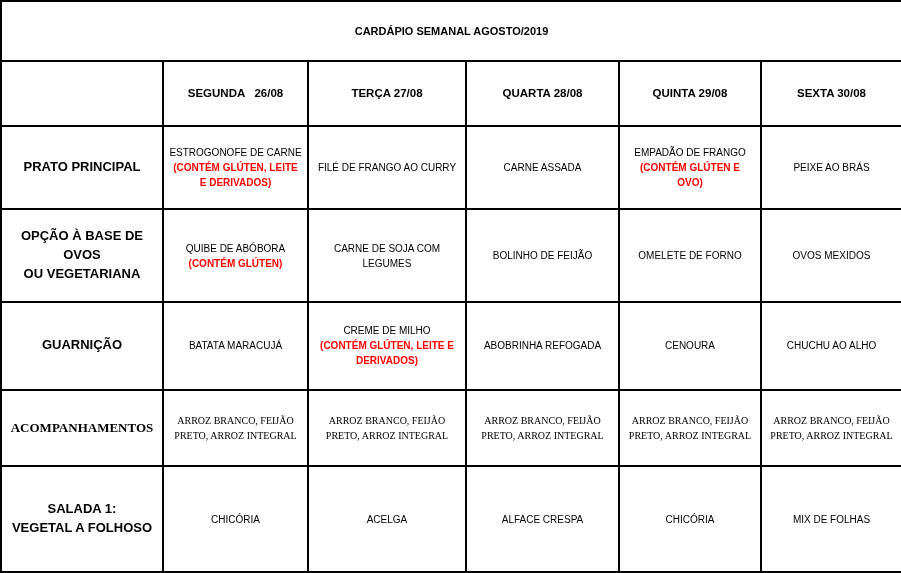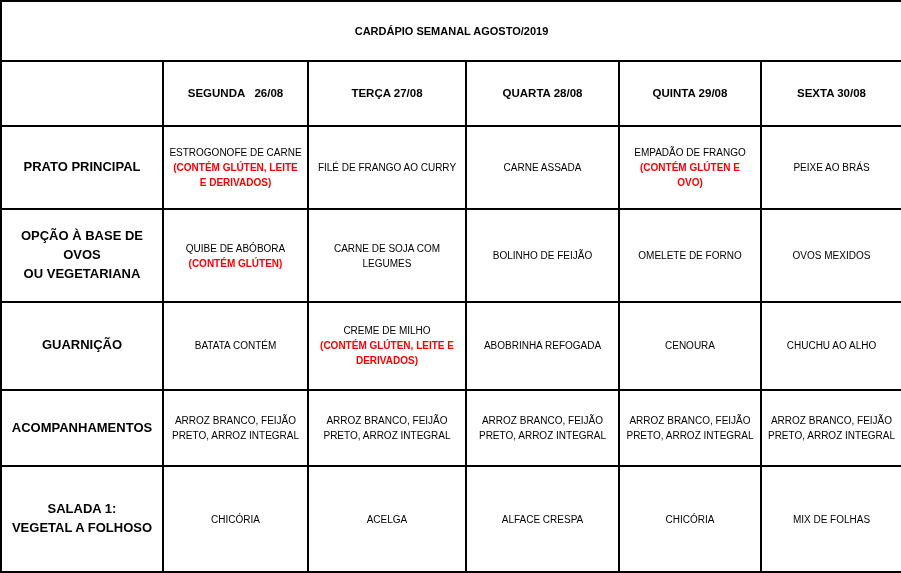--- a/index.html
+++ b/index.html
@@ -6,21 +6,21 @@
   body{width:901px;height:573px;font-family:"Liberation Sans",sans-serif;color:#000;}
   table{width:901px;height:573px;border-collapse:collapse;table-layout:fixed;background:#fff;}
   td{border:2px solid #000;vertical-align:middle;text-align:center;padding:2px 3px;overflow:hidden;}
   .title-cell{font-weight:bold;font-size:11px;}
   .day{font-weight:bold;font-size:11.5px;white-space:pre-wrap;}
   .label{font-weight:bold;font-size:13px;white-space:pre-line;line-height:1.45;padding:2px 1px;}
   .cell{font-size:10px;}
   .t{white-space:pre-line;line-height:1.5;}
   .a{white-space:pre-line;line-height:1.5;color:#FF0000;font-weight:bold;}
   .r-title{height:41px;} .r-head{height:44px;}
-  .r1{height:57px;} .r2{height:63px;} .r3{height:60px;} .r4{height:52px;}
+  .r1{height:57px;} .r2{height:63px;} .r3{height:60px;} .r4{height:52px;font-family:Liberation Serif, serif;}
   .r5{height:72px;} .r6{height:98px;} .r7{height:43px;} .r8{height:43px;}
 </style>
 </head>
 <body>
 
 <table>
   <colgroup>
     <col style="width:162px">
       <col style="width:145px">
       <col style="width:158px">
@@ -82,21 +82,21 @@
       <div class="t">OMELETE DE FORNO</div>
     </td>
     <td class="cell">
       <div class="t">OVOS MEXIDOS</div>
     </td>
   </tr>
 
   <tr class="r3">
     <td class="label">GUARNIÇÃO</td>
     <td class="cell">
-      <div class="t">BATATA CONTÉM</div>
+      <div class="t">BATATA MARACUJÁ</div>
     </td>
     <td class="cell">
       <div class="t">CREME DE MILHO</div>
       <div class="a">(CONTÉM GLÚTEN, LEITE E
 DERIVADOS)</div>
     </td>
     <td class="cell">
       <div class="t">ABOBRINHA REFOGADA</div>
     </td>
     <td class="cell">

